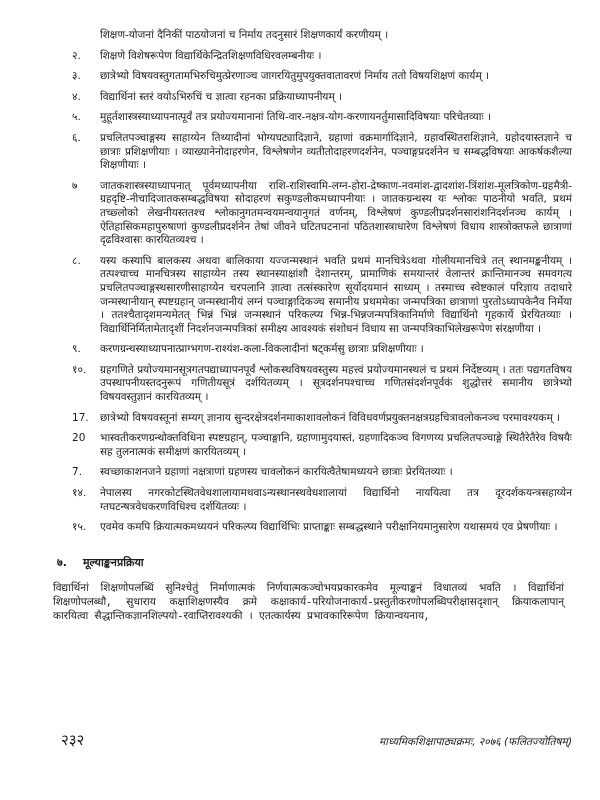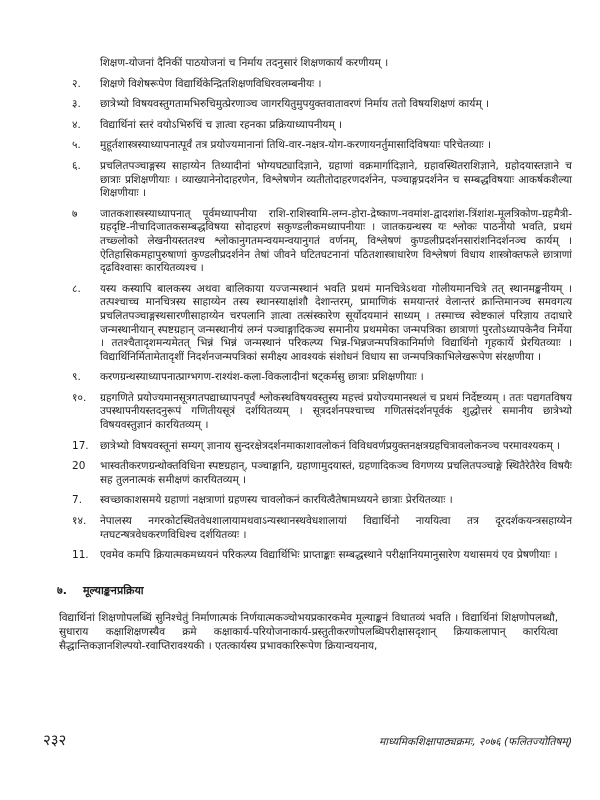--- a/index.html
+++ b/index.html
@@ -9,21 +9,21 @@
     height: 800px;
     background: #ffffff;
     position: relative;
     font-family: "DejaVu Sans", sans-serif;
     color: #1c1c1c;
     font-size: 10.5px;
     line-height: 13.6px;
     overflow: hidden;
   }
   .content {
-    padding: 56px 28px 0 45px;
+    padding: 28px 28px 0 45px;
   }
   .intro {
     margin: 0 0 7px 55px;
     text-align: justify;
   }
   .numbered-list {
     list-style: none;
     margin: 0;
     padding: 0 0 0 27px;
   }
@@ -35,27 +35,28 @@
   .item .num { text-align: left; }
   .item .txt { text-align: justify; }
   .section-heading {
     margin: 22px 0 13px 12px;
     display: grid;
     grid-template-columns: 26px 1fr;
     font-weight: bold;
     font-size: 11px;
   }
   .paragraph {
-    margin: 14px;
+    margin: 8px;
     text-align: justify;
+    font-family: Liberation Mono, monospace;
   }
   .footer {
     position: absolute;
     top: 734px;
-    left: 43px;
+    left: 61px;
     right: 28px;
     display: flex;
     justify-content: space-between;
     align-items: baseline;
     text-align: center;
   }
   .page-num {
     font-size: 15px;
   }
   .source {
@@ -123,30 +124,30 @@
     <span class="txt">छात्रेभ्यो विषयवस्तूनां सम्यग् ज्ञानाय सुन्दरक्षेत्रदर्शनमाकाशावलोकनं विविधवर्णप्रयुक्तनक्षत्रग्रहचित्रावलोकनञ्च परमावश्यकम् ।</span>
   </li>
 
   <li class="item">
     <span class="num">20</span>
     <span class="txt">भास्वतीकरणग्रन्थोक्तविधिना स्पष्टग्रहान्, पञ्चाङ्गानि, ग्रहाणामुदयास्तं, ग्रहणादिकञ्च विगणय्य प्रचलितपञ्चाङ्गे स्थितैरेतैरेव विषयैः सह तुलनात्मकं समीक्षणं कारयितव्यम् ।</span>
   </li>
 
   <li class="item">
     <span class="num">7.</span>
-    <span class="txt">स्वच्छाकाशसमये ग्रहाणां नक्षत्राणां ग्रहणस्य चावलोकनं कारयित्वैतेषामध्ययने छात्राः प्रेरयितव्याः ।</span>
+    <span class="txt">स्वच्छाकाशनजने ग्रहाणां नक्षत्राणां ग्रहणस्य चावलोकनं कारयित्वैतेषामध्ययने छात्राः प्रेरयितव्याः ।</span>
   </li>
 
   <li class="item">
     <span class="num">१४.</span>
     <span class="txt">नेपालस्य नगरकोटस्थितवेधशालायामथवाऽन्यस्थानस्थवेधशालायां विद्यार्थिनो नाययित्वा तत्र दूरदर्शकयन्त्रसहाय्येन ग्तघटन्षत्रवेधकरणविधिश्च दर्शयितव्यः ।</span>
   </li>
 
   <li class="item">
-    <span class="num">11.</span>
+    <span class="num">१५.</span>
     <span class="txt">एवमेव कमपि क्रियात्मकमध्ययनं परिकल्प्य विद्यार्थिभिः प्राप्ताङ्काः सम्बद्धस्थाने परीक्षानियमानुसारेण यथासमयं एव प्रेषणीयाः ।</span>
   </li>
 </ol>
 
     <div class="section-heading">
       <span class="sec-num">७.</span>
       <span class="sec-title">मूल्याङ्कनप्रक्रिया</span>
     </div>
 
     <p class="paragraph">विद्यार्थिनां शिक्षणोपलब्धिं सुनिश्चेतुं निर्माणात्मकं निर्णयात्मकञ्चोभयप्रकारकमेव मूल्याङ्कनं विधातव्यं भवति । विद्यार्थिनां शिक्षणोपलब्धौ, सुधाराय कक्षाशिक्षणस्यैव क्रमे कक्षाकार्य-परियोजनाकार्य-प्रस्तुतीकरणोपलब्धिपरीक्षासदृशान् क्रियाकलापान् कारयित्वा सैद्धान्तिकज्ञानशिल्पयो-रवाप्तिरावश्यकी । एतत्कार्यस्य प्रभावकारिरूपेण क्रियान्वयनाय,</p>

